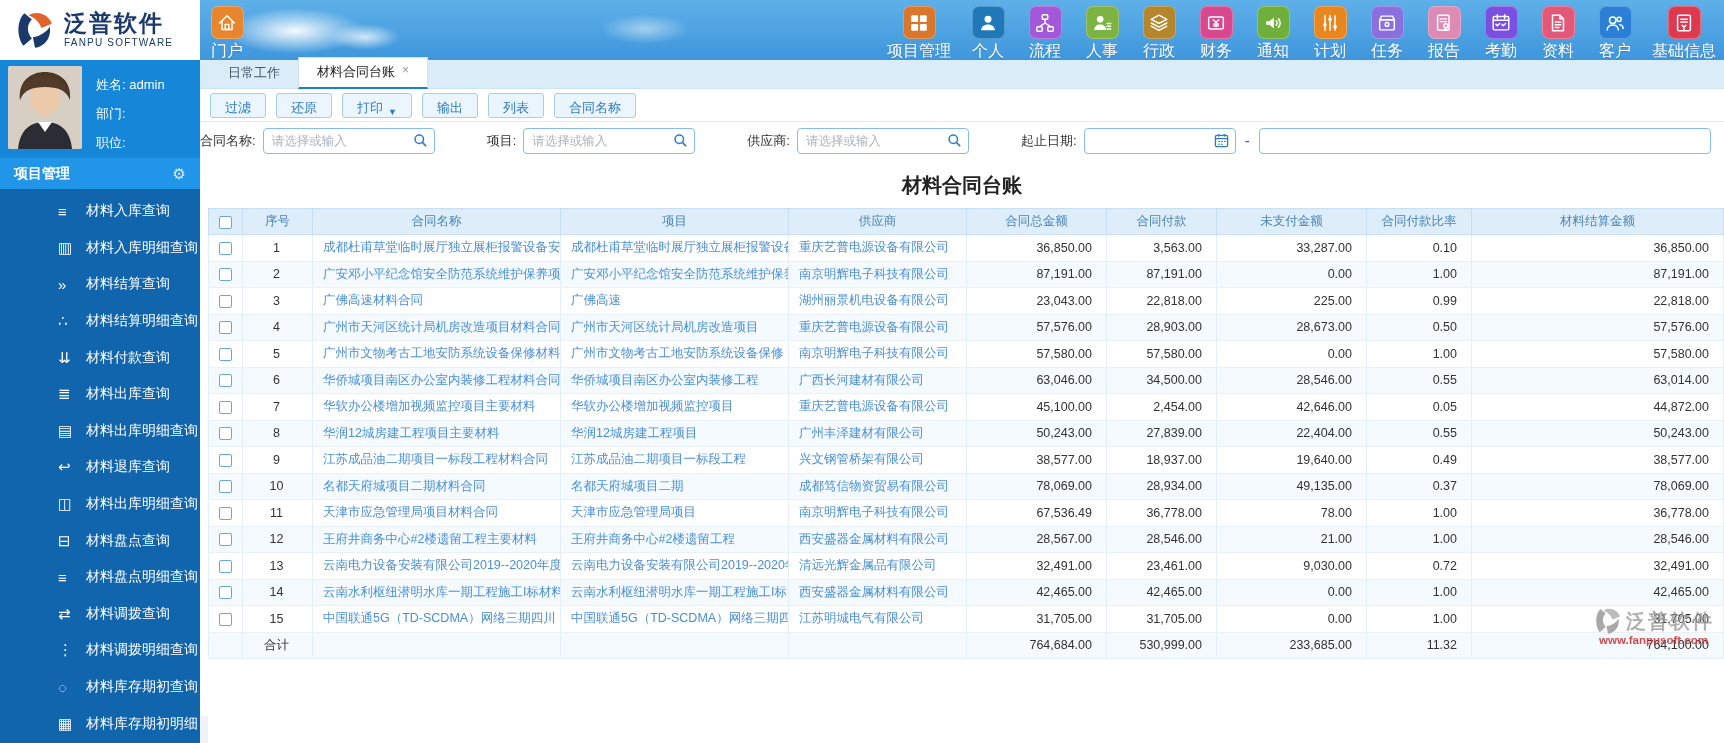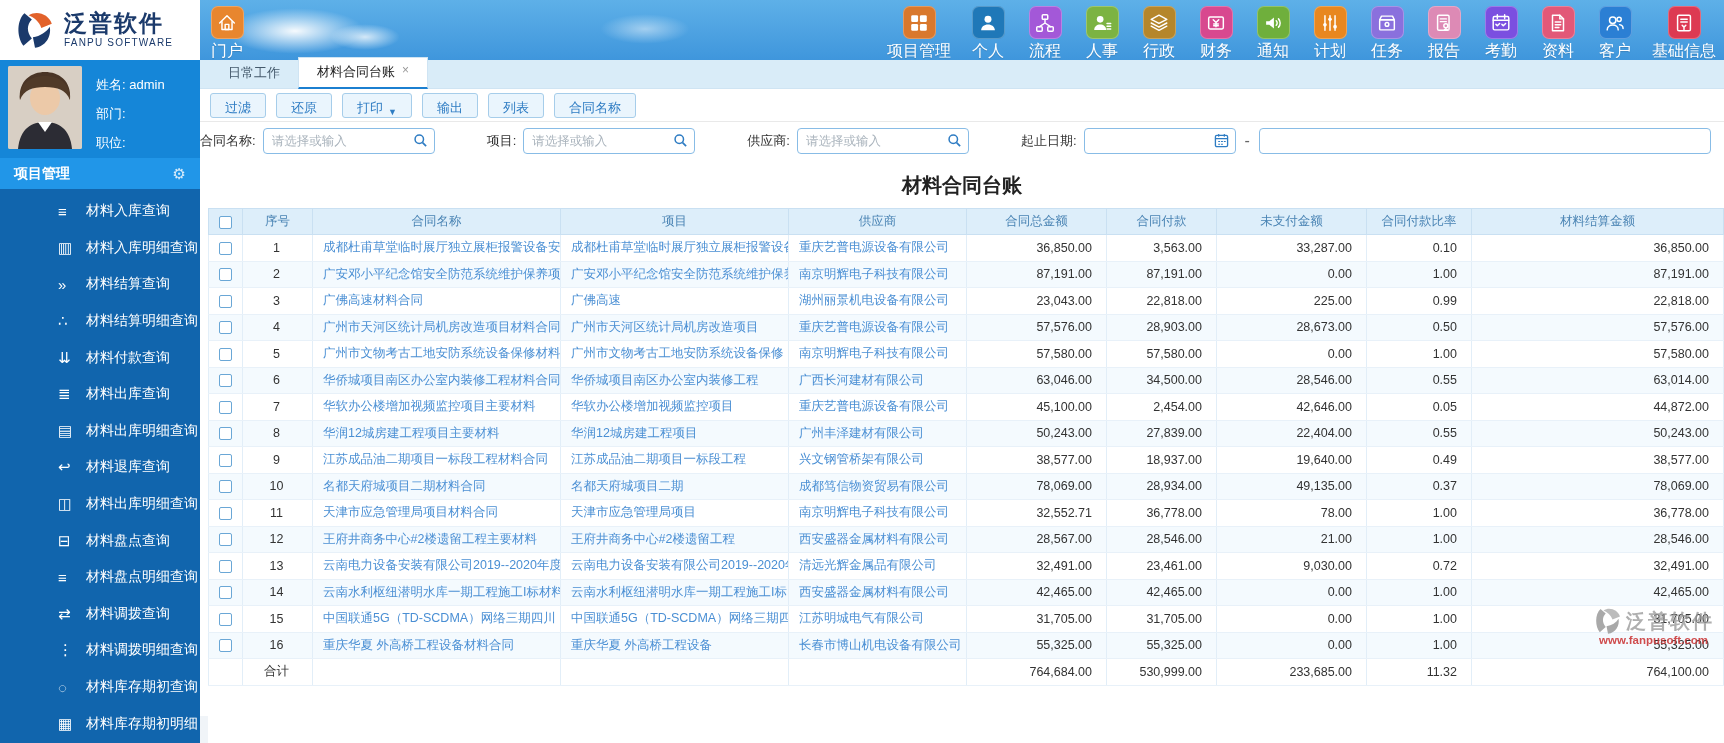--- a/index.html
+++ b/index.html
@@ -589,21 +589,21 @@
               <td class="num">49,135.00</td>
               <td class="num">0.37</td>
               <td class="num">78,069.00</td>
             </tr>
             <tr>
               <td class="cbcell"><span class="cb"></span></td>
               <td class="idx">11</td>
               <td class="lnk">天津市应急管理局项目材料合同</td>
               <td class="lnk">天津市应急管理局项目</td>
               <td class="lnk">南京明辉电子科技有限公司</td>
-              <td class="num">32,552.71</td>
+              <td class="num">67,536.49</td>
               <td class="num">36,778.00</td>
               <td class="num">78.00</td>
               <td class="num">1.00</td>
               <td class="num">36,778.00</td>
             </tr>
             <tr>
               <td class="cbcell"><span class="cb"></span></td>
               <td class="idx">12</td>
               <td class="lnk">王府井商务中心#2楼遗留工程主要材料</td>
               <td class="lnk">王府井商务中心#2楼遗留工程</td>
@@ -642,32 +642,20 @@
               <td class="cbcell"><span class="cb"></span></td>
               <td class="idx">15</td>
               <td class="lnk">中国联通5G（TD-SCDMA）网络三期四川</td>
               <td class="lnk">中国联通5G（TD-SCDMA）网络三期四川</td>
               <td class="lnk">江苏明城电气有限公司</td>
               <td class="num">31,705.00</td>
               <td class="num">31,705.00</td>
               <td class="num">0.00</td>
               <td class="num">1.00</td>
               <td class="num">31,705.00</td>
-            </tr>
-            <tr>
-              <td class="cbcell"><span class="cb"></span></td>
-              <td class="idx">16</td>
-              <td class="lnk">重庆华夏 外高桥工程设备材料合同</td>
-              <td class="lnk">重庆华夏 外高桥工程设备</td>
-              <td class="lnk">长春市博山机电设备有限公司</td>
-              <td class="num">55,325.00</td>
-              <td class="num">55,325.00</td>
-              <td class="num">0.00</td>
-              <td class="num">1.00</td>
-              <td class="num">55,325.00</td>
             </tr>
             <tr class="total">
               <td></td>
               <td class="idx">合计</td>
               <td></td>
               <td></td>
               <td></td>
               <td class="num">764,684.00</td>
               <td class="num">530,999.00</td>
               <td class="num">233,685.00</td>

